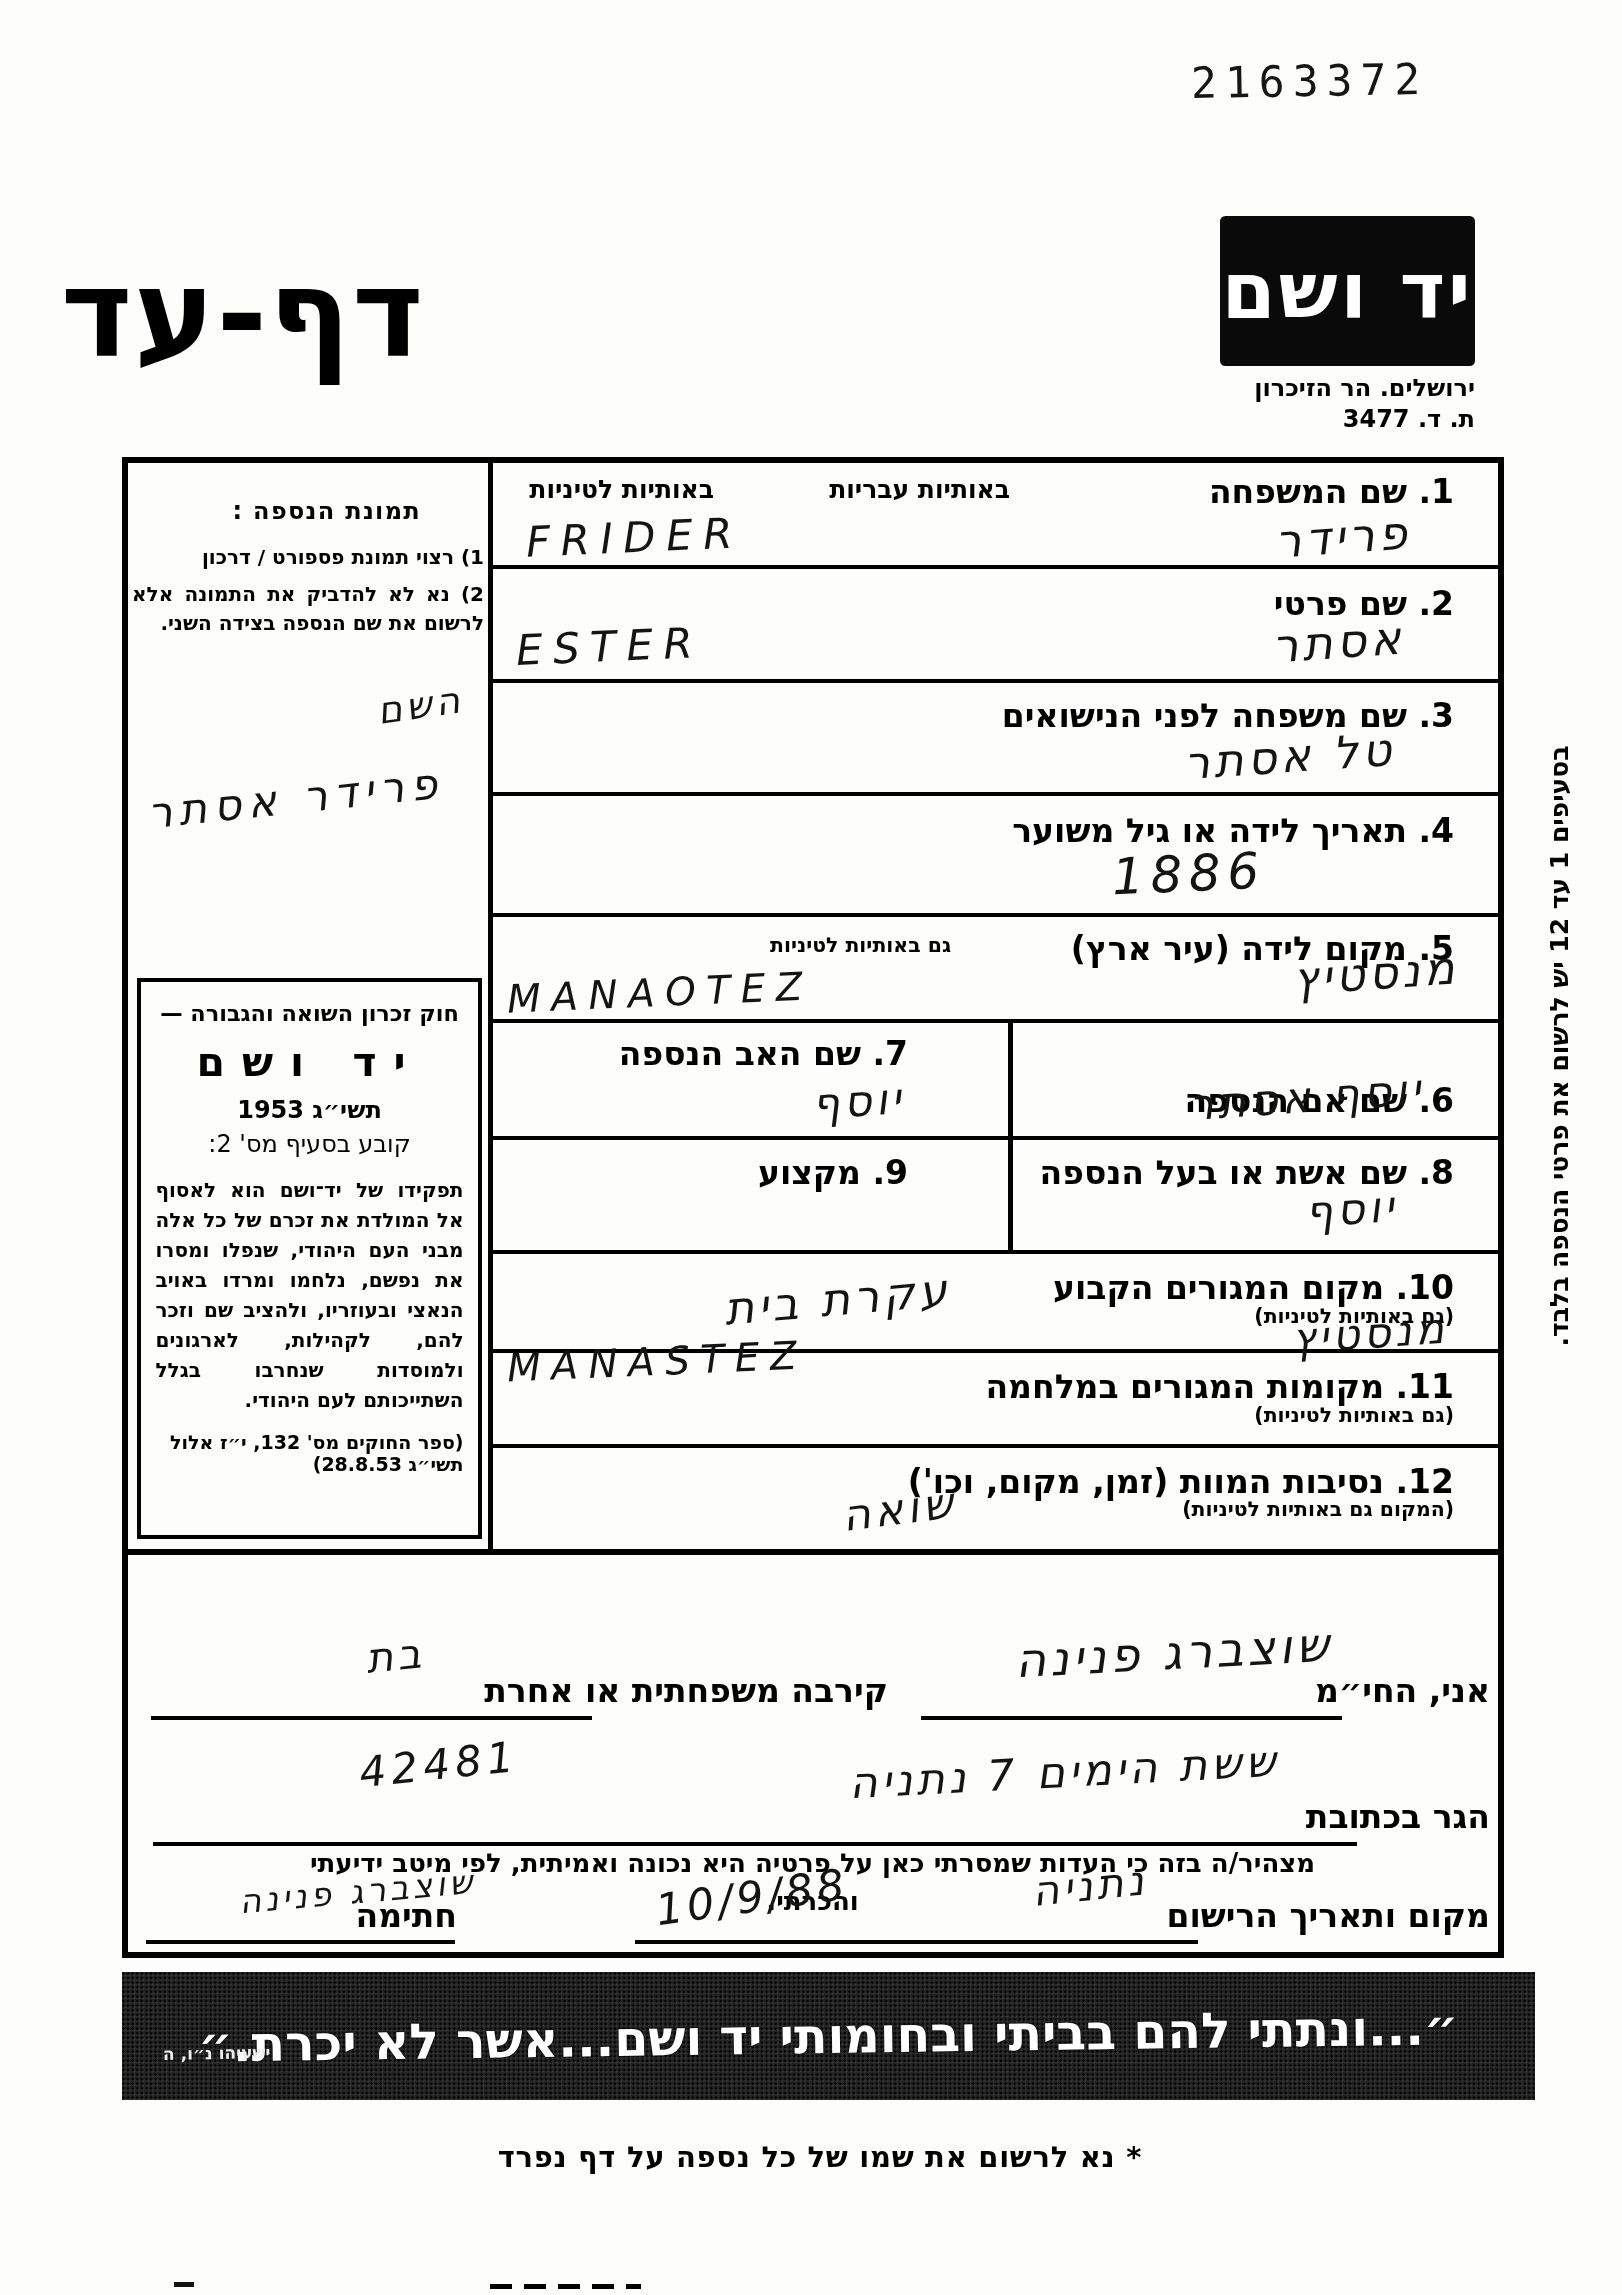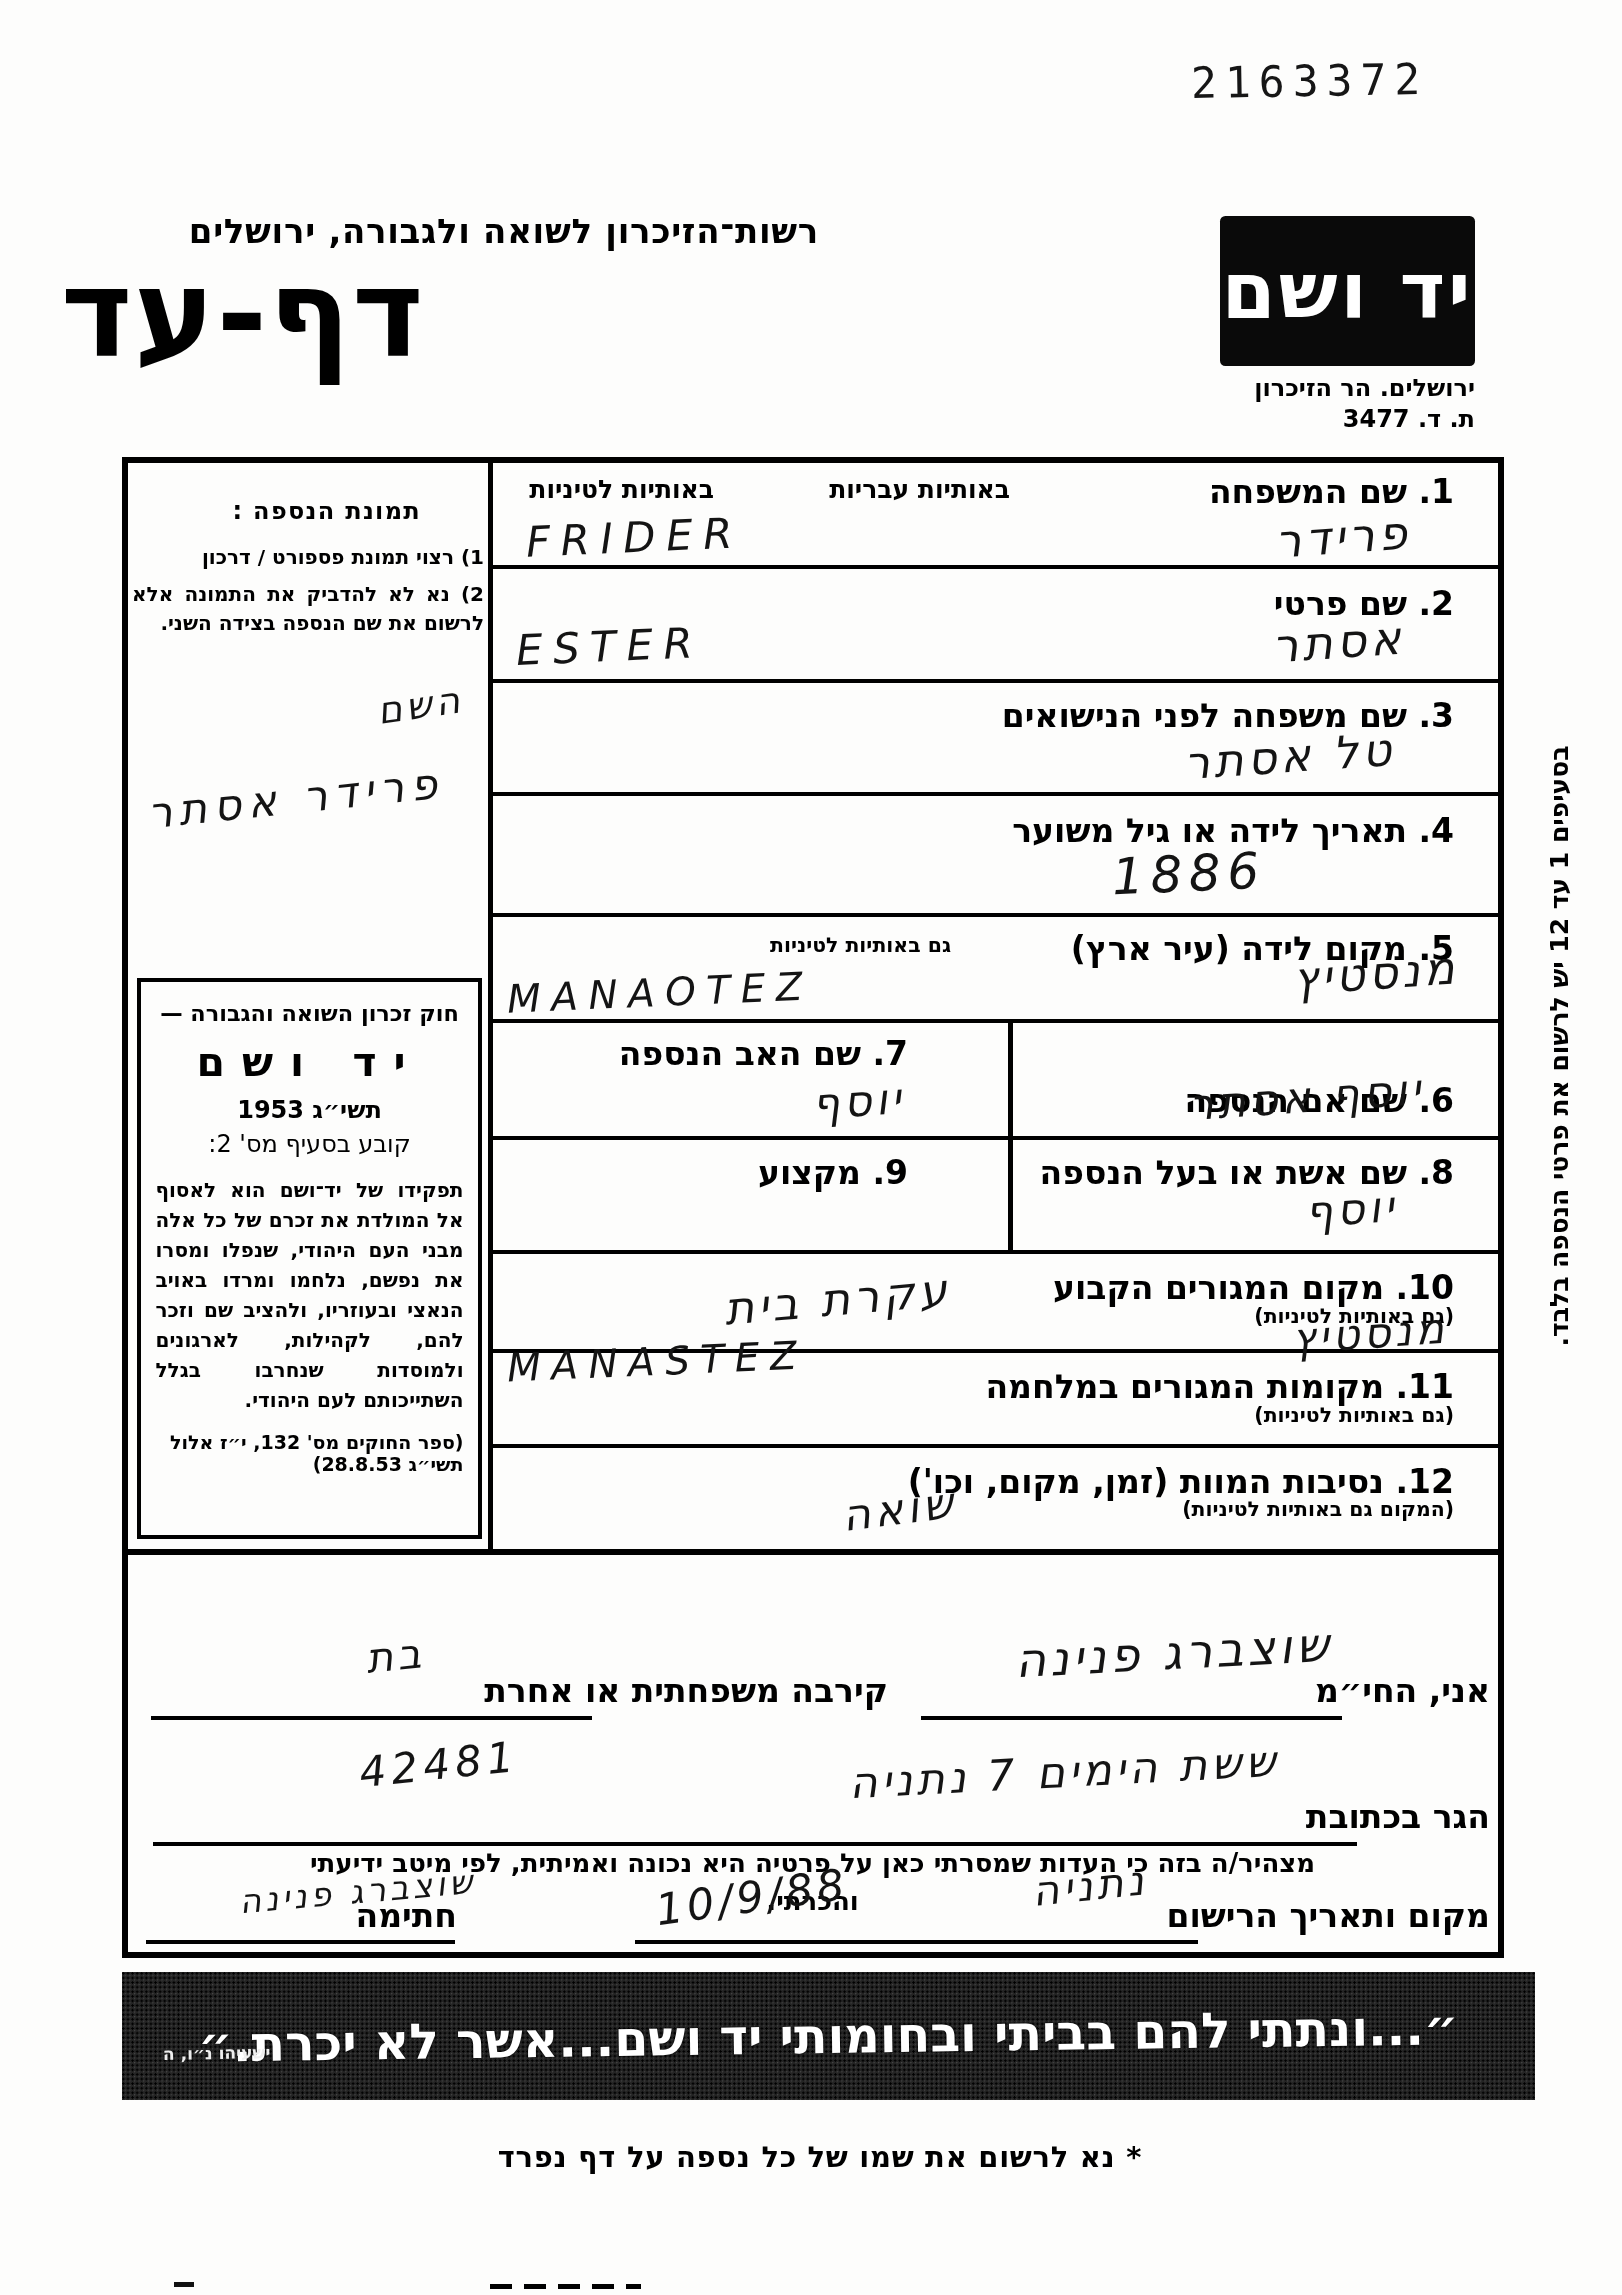--- a/index.html
+++ b/index.html
@@ -73,21 +73,20 @@
 
 <div id="page">
 
   <div class="abs" id="stamp-number">2163372</div>
   <div class="abs" id="logo-box">
     <span>יד ושם</span>
   </div>
   <div class="abs logo-sub" style="top:374px;">ירושלים. הר הזיכרון</div>
   <div class="abs logo-sub" style="top:405px;">ת. ד. 3477</div>
 
-  <div class="abs" id="hdr-line1">רשות־הזיכרון לשואה ולגבורה, ירושלים</div>
   <div class="abs" id="hdr-title">דף-עד</div>
 
   <div class="abs" id="form-box"></div>
   <div class="abs" id="decl-box"></div>
 
   <div class="line" style="left:488px;top:457px;width:5.3px;height:1098px;"></div>
   <div class="line" style="left:493px;top:565px;width:1005px;height:4px;"></div>
   <div class="line" style="left:493px;top:679px;width:1005px;height:4px;"></div>
   <div class="line" style="left:493px;top:792px;width:1005px;height:4px;"></div>
   <div class="line" style="left:493px;top:913px;width:1005px;height:4px;"></div>

